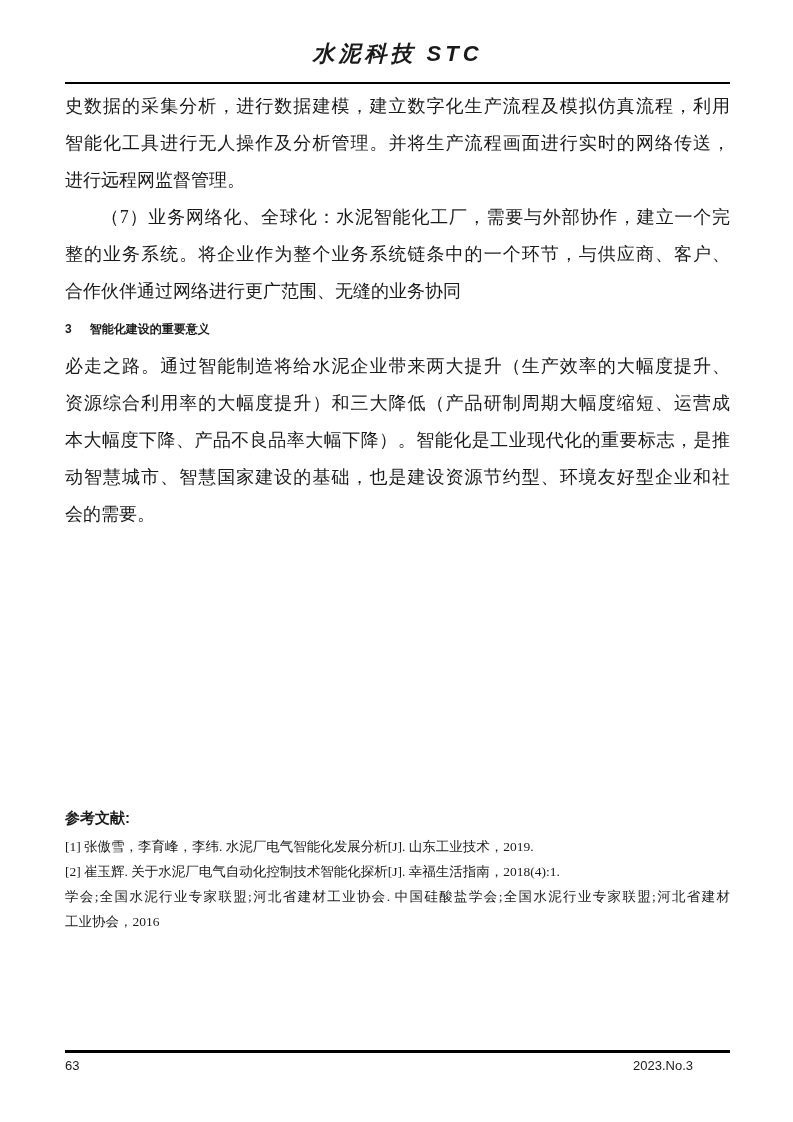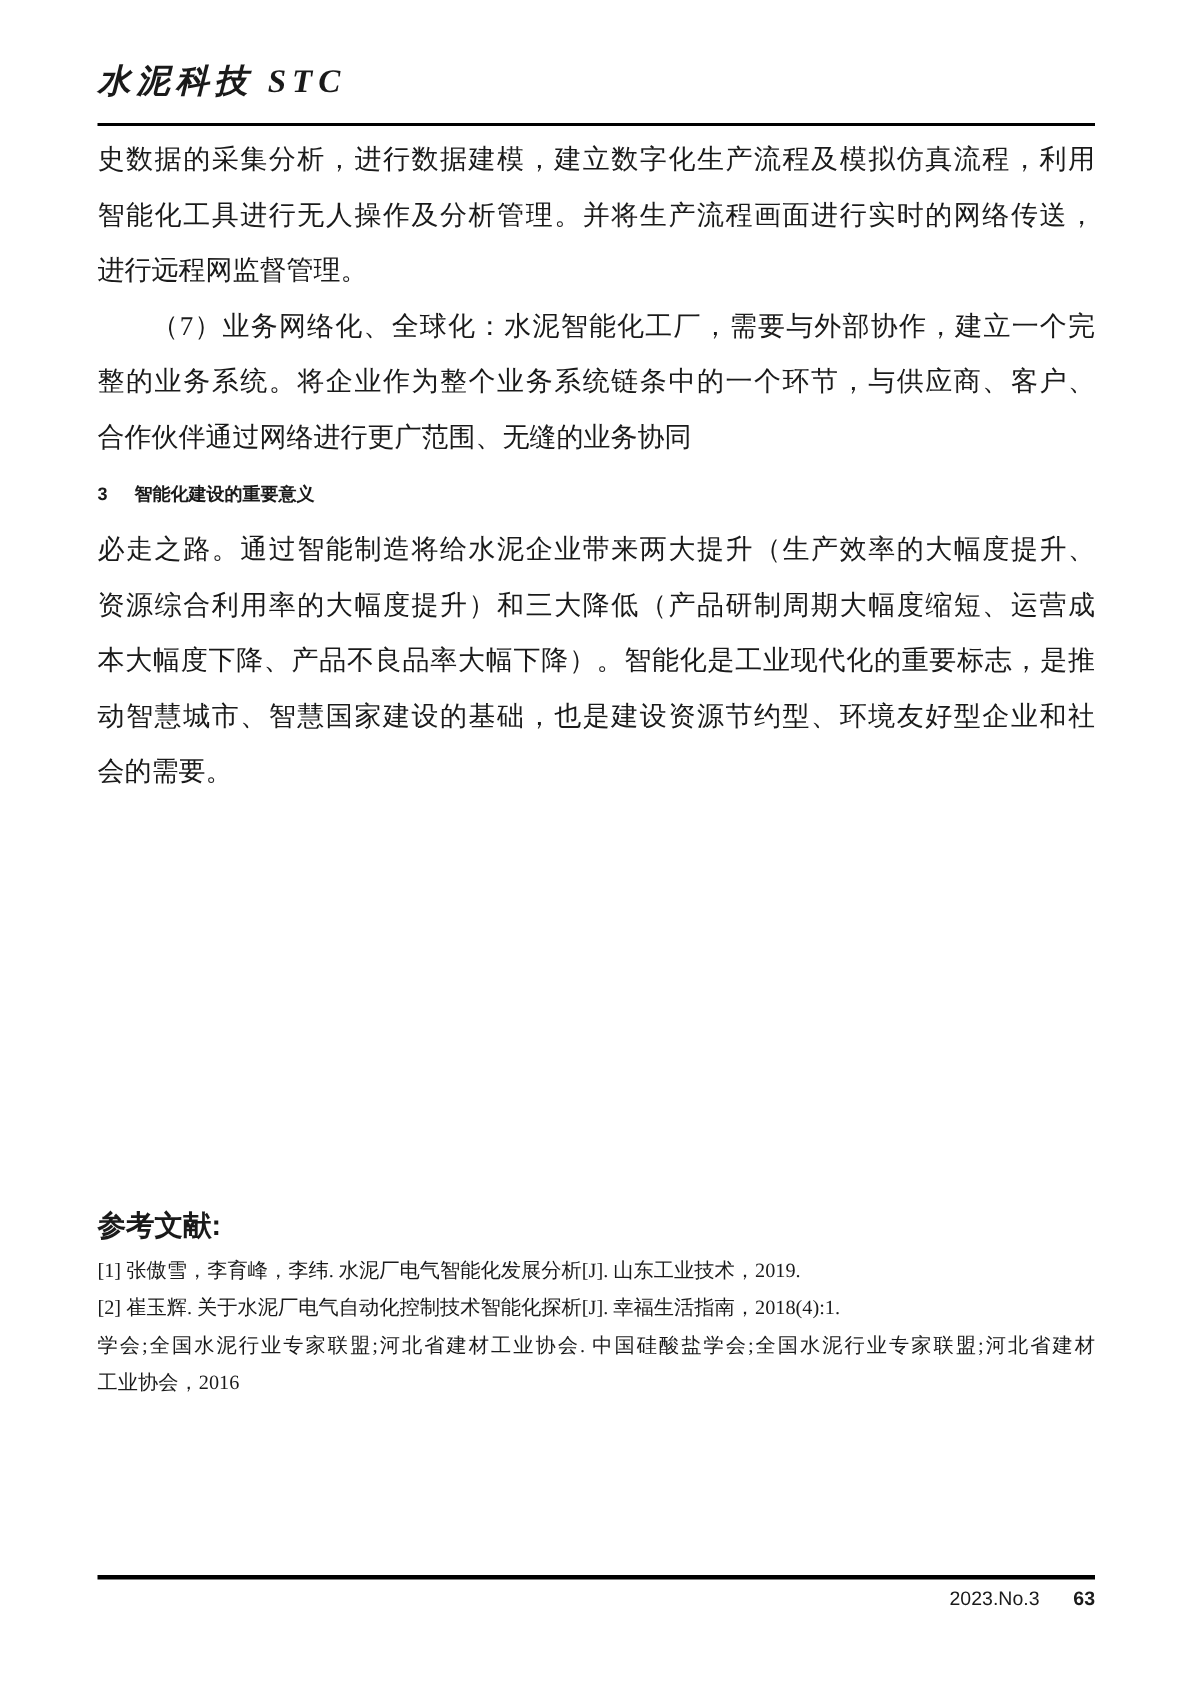--- a/index.html
+++ b/index.html
@@ -7,21 +7,22 @@
     width: 793px; height: 1122px;
     background: #ffffff;
     position: relative;
     box-sizing: border-box;
     padding: 38px 63px 0 65px;
     color: #1a1a1a;
     overflow: hidden;
   }
   
   .journal-title {
-    font-family: Liberation Serif, serif;
+    text-align: center;
+    font-family: Liberation Sans, sans-serif;
     font-style: italic;
     font-weight: bold;
     font-size: 22px;
     line-height: 32px;
     letter-spacing: 4px;
   }
   .header-rule {
     border: 0;
     border-top: 2px solid #000000;
     margin: 12px 0 0 0;
@@ -50,35 +51,35 @@
   .references {
     position: absolute;
     left: 65px; right: 63px; top: 806px;
     font-family: "Liberation Serif", "DejaVu Serif", serif;
     font-size: 13.5px;
     line-height: 25px;
   }
   .ref-heading {
     font-family: "Liberation Sans", "DejaVu Sans", sans-serif;
     font-weight: bold;
-    font-size: 19px;
+    font-size: 15px;
     line-height: 24px;
     margin-bottom: 4px;
   }
   .reference-item { margin: 0; }
   
   .footer {
     position: absolute;
     left: 65px; right: 63px; top: 1050px;
     font-family: "Liberation Sans", "DejaVu Sans", sans-serif;
     font-size: 13px;
   }
   .footer-rule { border: 0; border-top: 3px solid #000000; margin: 0; }
   .footer-row { position: relative; height: 26px; line-height: 26px; }
-  .page-number { text-align: right; font-weight: bold; }
+  .page-number { text-align: left; }
   .issue-number { position: absolute; right: 37px; top: 0; }
 </style>
 </head>
 <body>
 
 <div class="page">
 
   <div>
     <div class="journal-title">水泥科技 STC</div>
     <hr class="header-rule">

